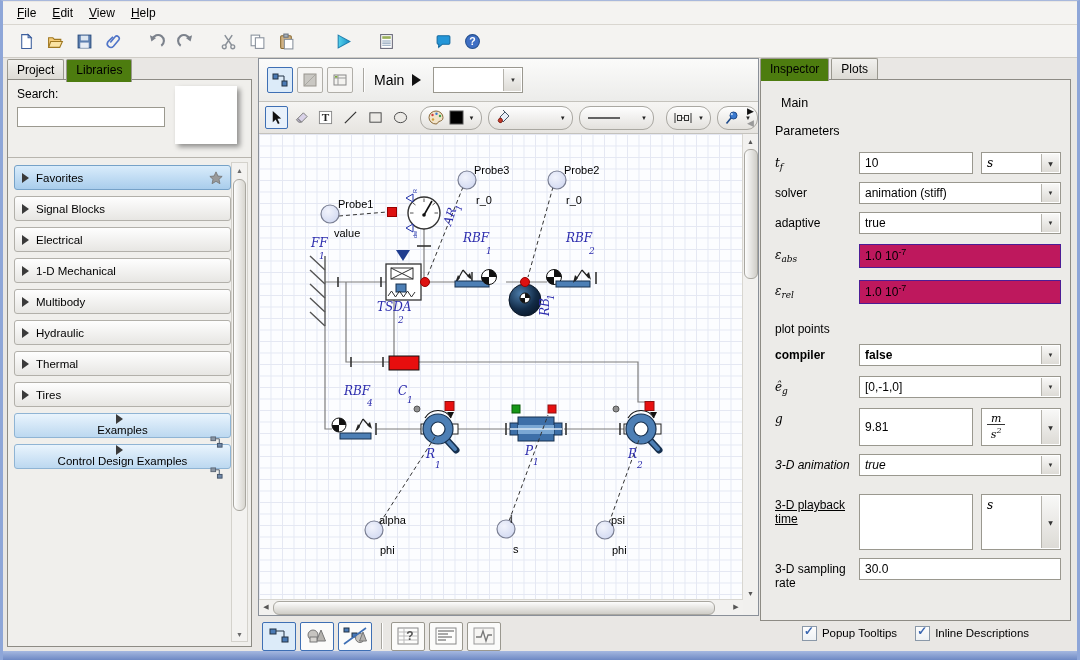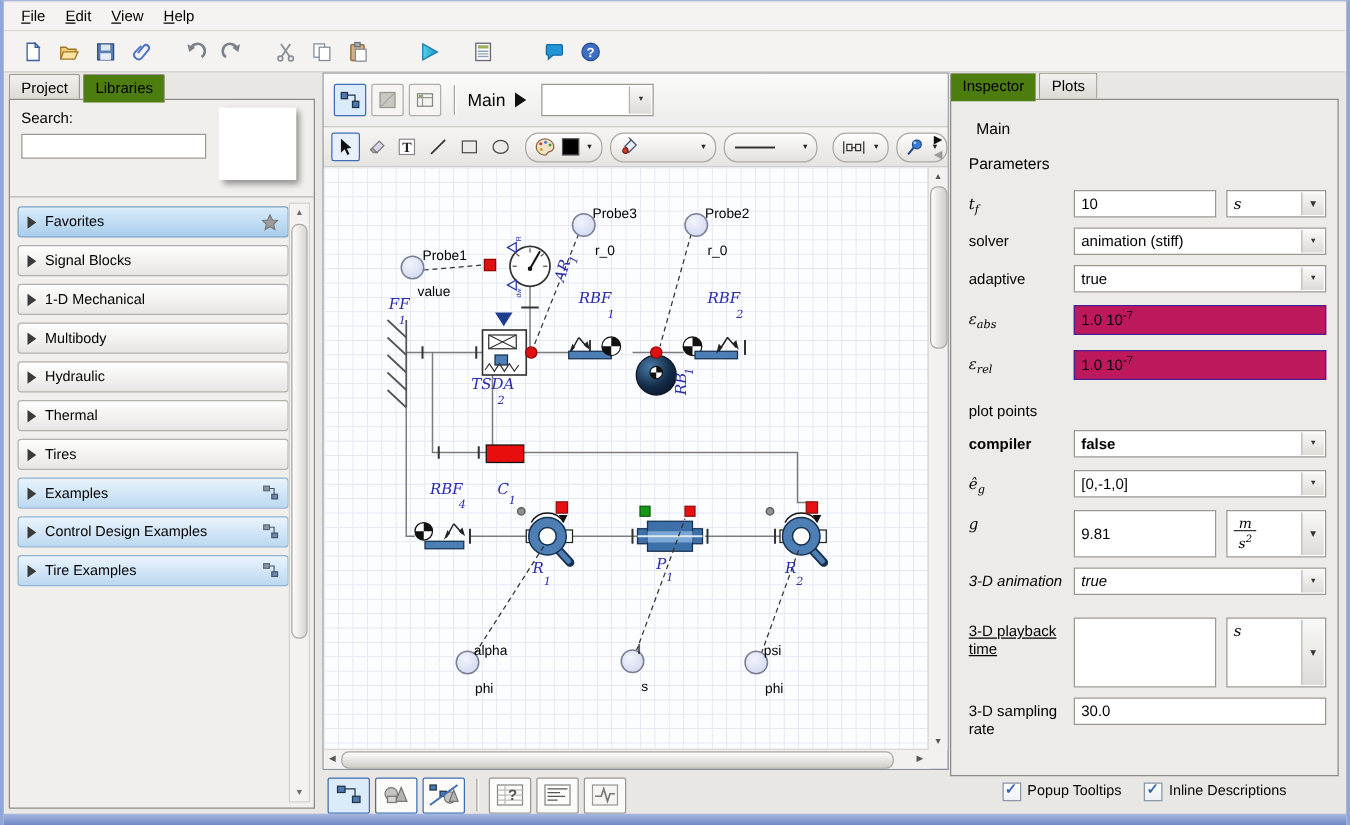--- a/index.html
+++ b/index.html
@@ -22,21 +22,21 @@
   .tabs{height:21px;display:flex;}
   .tab{padding:3px 9px 2px;border:1px solid #9a988f;border-bottom:none;background:linear-gradient(#f2f1ee,#dcdad4);margin-right:2px;border-radius:2px 2px 0 0;font-size:12px;}
   .tab.active{background:#4d7c0f;position:relative;z-index:2;height:17px;}
   .panel-body{position:absolute;top:20px;left:0;right:0;bottom:0;border:1px solid #8d8b84;background:#f0efec;}
   .search-area{position:relative;height:77px;border-bottom:1px solid #b8b5ae;}
   .search-label{position:absolute;left:9px;top:7px;}
   .search-input{position:absolute;left:9px;top:27px;width:140px;height:16px;border:1px solid #9b998f;background:#fff;font:12px "Liberation Sans",sans-serif;padding:1px 3px;}
   .thumb{position:absolute;right:14px;top:6px;width:62px;height:58px;background:#fff;box-shadow:3px 3px 5px rgba(0,0,0,.4);}
   .lib-list{position:absolute;top:78px;left:0;right:0;bottom:0;padding:7px 20px 0 6px;}
   .lib-item{height:23px;margin-bottom:6px;border:1px solid #b2b0aa;border-radius:3px;background:linear-gradient(#fefefe,#e7e6e3);display:flex;align-items:center;padding:0 7px;font-size:11.5px;}
-  .lib-item.blue{background:linear-gradient(#e9f4fd,#bcd8f0);border-color:#8fb4d4;}
+  .lib-item.blue{background:linear-gradient(#e9f4fd,#bcd8f0);border-color:#8fb4d4;flex-direction:column;}
   .lib-item.selected{background:linear-gradient(#d9ecfb,#a9cdec);border-color:#76a2c8;}
   .tri{width:0;height:0;border-left:7px solid #3a3a3a;border-top:5px solid transparent;border-bottom:5px solid transparent;margin-right:7px;flex:none;}
   .lib-icon{margin-left:auto;flex:none;display:flex;}
   .list-scroll{position:absolute;top:82px;right:3px;width:15px;bottom:4px;background:#f3f2f0;border:1px solid #d4d2cc;}
   .sb-arrow{height:14px;display:flex;align-items:center;justify-content:center;color:#6a6a6a;font-size:7px;}
   .sb-thumb-v{position:absolute;left:1px;right:1px;border:1px solid #a9a7a0;border-radius:6px;background:linear-gradient(90deg,#fdfdfd,#d8d6d0);}
 
   
   .center-panel{position:absolute;left:255px;top:57px;width:501px;height:597px;}
   .canvas-panel{height:558px;border:1px solid #8a9099;background:#f1f0ee;box-sizing:border-box;position:relative;}
@@ -230,20 +230,24 @@
                 <polygon points="8,1 10.2,5.8 15,6.2 11.4,9.5 12.5,14.5 8,11.8 3.5,14.5 4.6,9.5 1,6.2 5.8,5.8" fill="#9a9a9a" stroke="#777"></polygon>
               </svg>
             </span>
           </div>
         <div class="lib-item">
             <span class="tri"></span>
             <span>Signal Blocks</span>
           </div>
         <div class="lib-item">
             <span class="tri"></span>
+            <span>Electrical</span>
+          </div>
+        <div class="lib-item">
+            <span class="tri"></span>
             <span>1-D Mechanical</span>
           </div>
         <div class="lib-item">
             <span class="tri"></span>
             <span>Multibody</span>
           </div>
         <div class="lib-item">
             <span class="tri"></span>
             <span>Hydraulic</span>
           </div>
@@ -262,31 +266,20 @@
               <svg width="13" height="13" viewBox="0 0 14 14">
                 <rect x="1" y="1" width="5" height="4" fill="#8a96a4" stroke="#5a6676"></rect>
                 <rect x="8" y="8" width="5" height="4" fill="#6f88a8" stroke="#44546a"></rect>
                 <path d="M6 3 h4 v5" fill="none" stroke="#44546a"></path>
               </svg>
             </span>
           </div>
         <div class="lib-item blue">
             <span class="tri"></span>
             <span>Control Design Examples</span>
-            <span class="lib-icon">
-              <svg width="13" height="13" viewBox="0 0 14 14">
-                <rect x="1" y="1" width="5" height="4" fill="#8a96a4" stroke="#5a6676"></rect>
-                <rect x="8" y="8" width="5" height="4" fill="#6f88a8" stroke="#44546a"></rect>
-                <path d="M6 3 h4 v5" fill="none" stroke="#44546a"></path>
-              </svg>
-            </span>
-          </div>
-        <div class="lib-item blue">
-            <span class="tri"></span>
-            <span>Tire Examples</span>
             <span class="lib-icon">
               <svg width="13" height="13" viewBox="0 0 14 14">
                 <rect x="1" y="1" width="5" height="4" fill="#8a96a4" stroke="#5a6676"></rect>
                 <rect x="8" y="8" width="5" height="4" fill="#6f88a8" stroke="#44546a"></rect>
                 <path d="M6 3 h4 v5" fill="none" stroke="#44546a"></path>
               </svg>
             </span>
           </div>
       </div>
       <div class="list-scroll">

